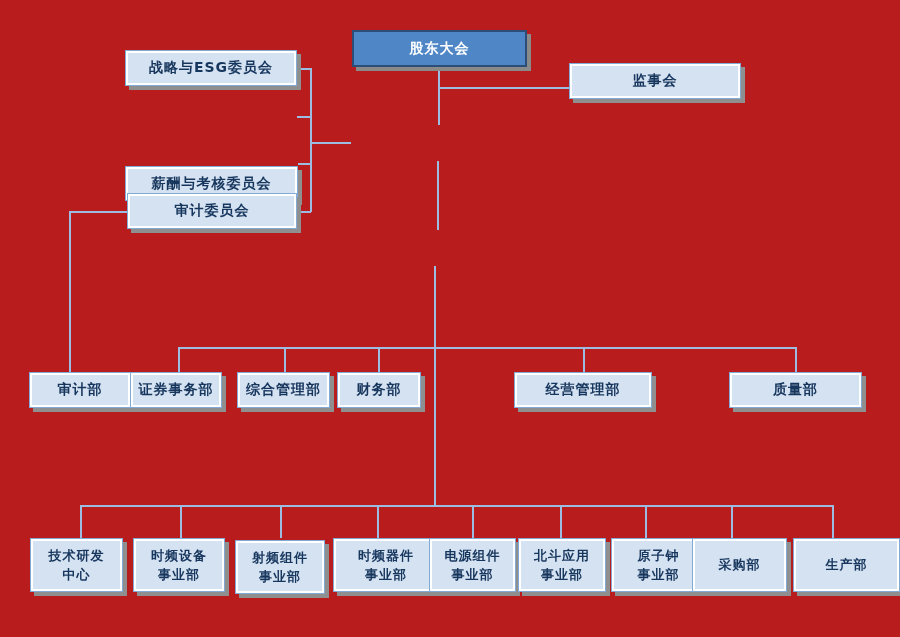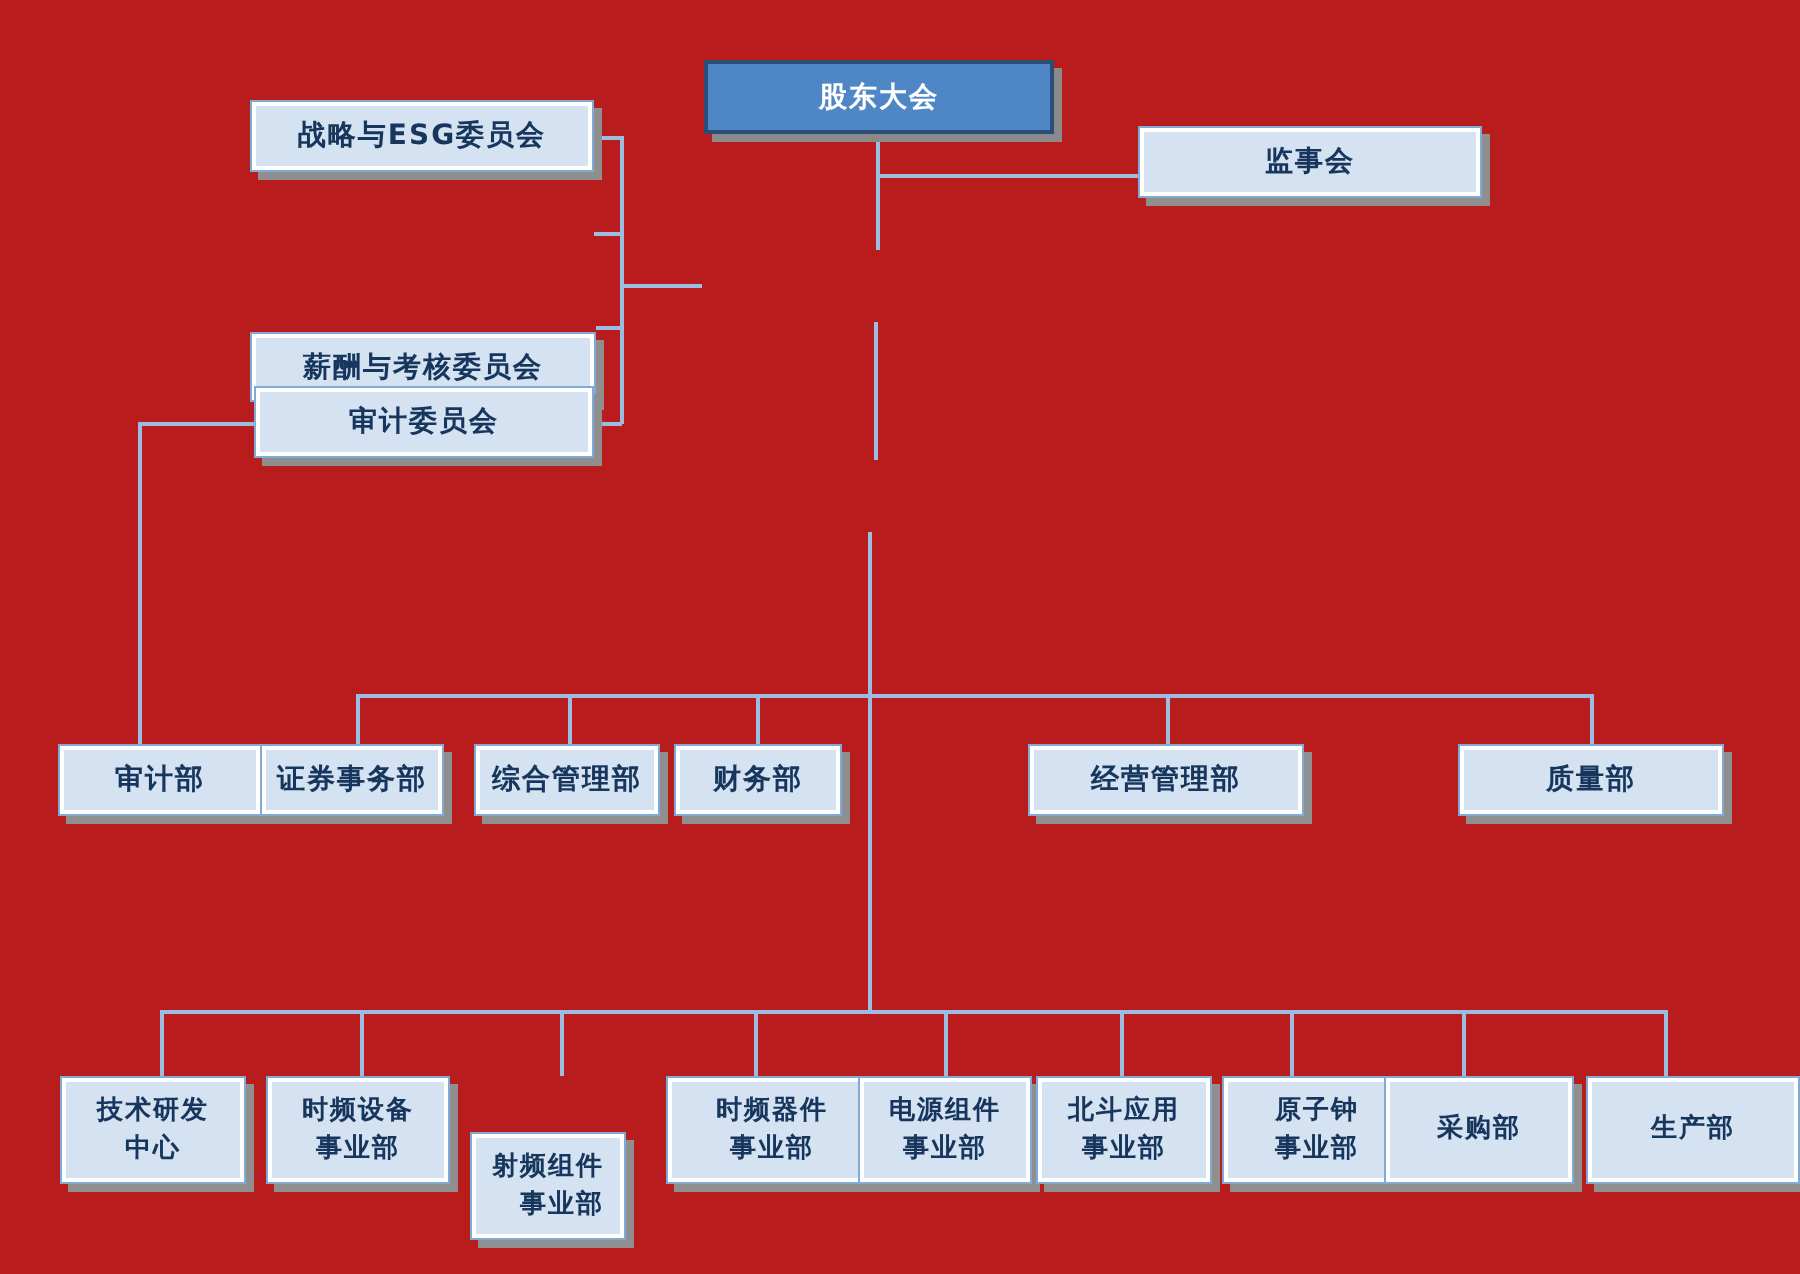--- a/index.html
+++ b/index.html
@@ -123,21 +123,21 @@
   </div>
 
   <div class="node light small" style="left:30px; top:538px; width:93px; height:54px;">
     <span class="lbl">技术研发
 中心</span>
   </div>
   <div class="node light small" style="left:133px; top:538px; width:92px; height:54px;">
     <span class="lbl">时频设备
 事业部</span>
   </div>
-  <div class="node light small" style="left:235px; top:566px; width:78px; height:54px;text-align:right;">
+  <div class="node light small" style="left:235px; top:540px; width:90px; height:54px;">
     <span class="lbl">射频组件
 事业部</span>
   </div>
   <div class="node light small" style="left:333px; top:538px; width:106px; height:54px;">
     <span class="lbl">时频器件
 事业部</span>
   </div>
   <div class="node light small" style="left:429px; top:538px; width:87px; height:54px;">
     <span class="lbl">电源组件
 事业部</span>

